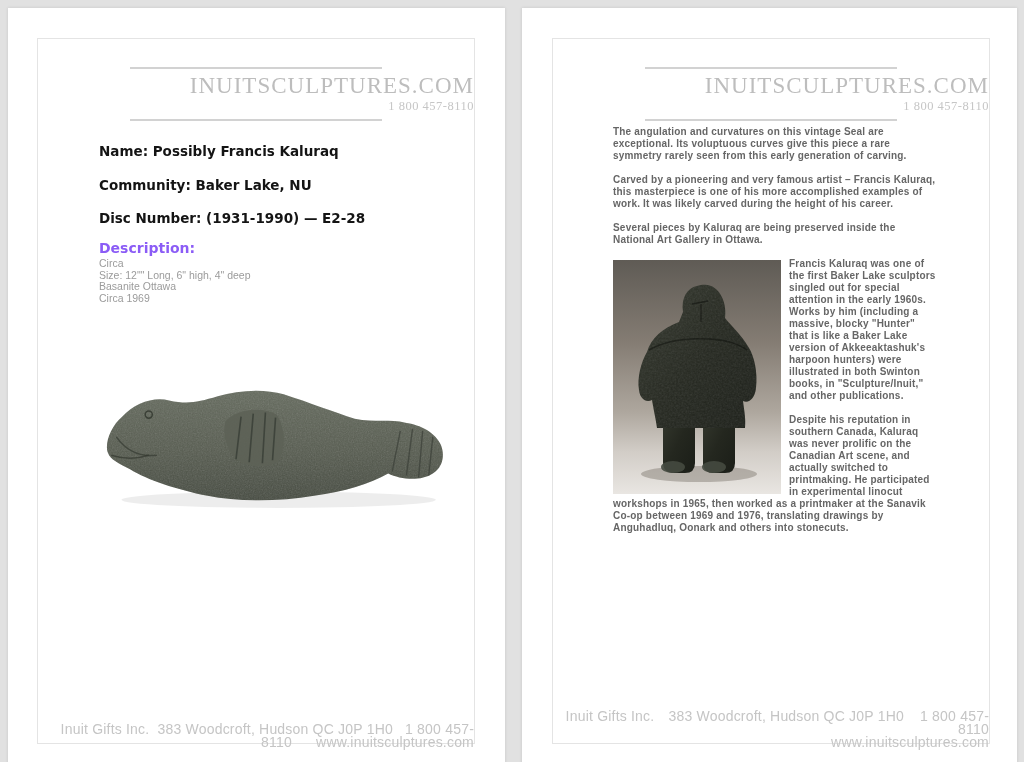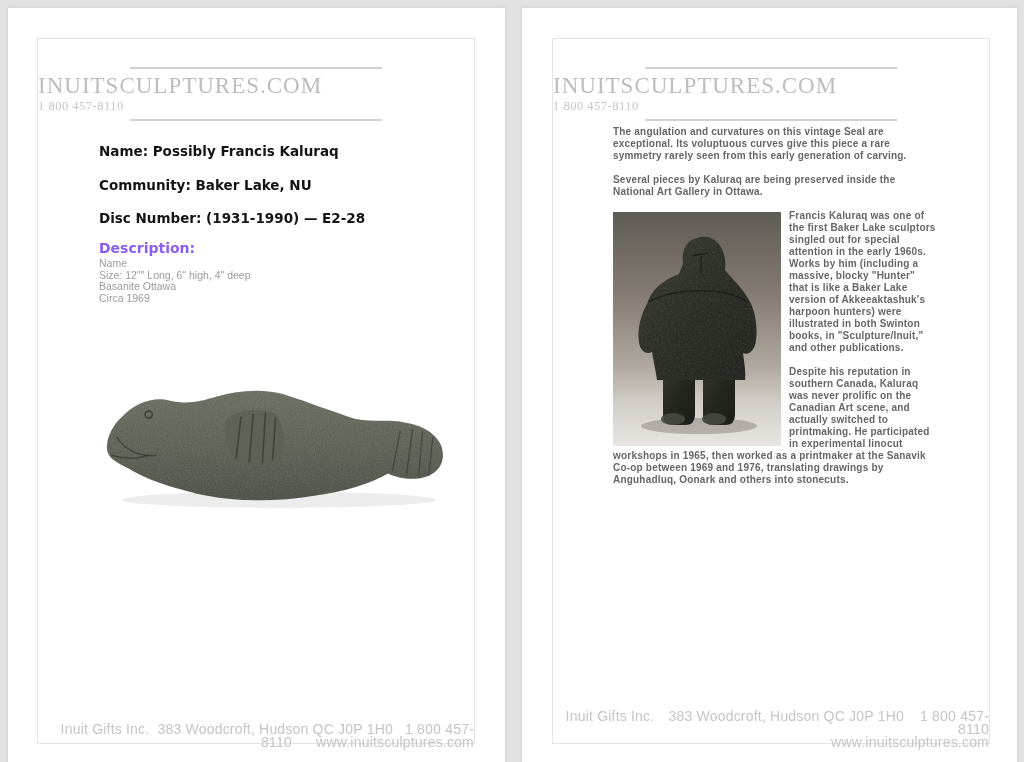--- a/index.html
+++ b/index.html
@@ -15,21 +15,21 @@
   .sheet.p1{left:8px;width:497px;}
   .sheet.p2{left:522px;width:495px;}
   .frame{
     position:absolute;top:30px;box-sizing:border-box;
     width:438px;height:706px;border:1px solid #e4e4e4;
   }
   .sheet.p1 .frame{left:29px;}
   .sheet.p2 .frame{left:30px;}
 
   
-  .logo{position:absolute;top:28px;left:0;right:0;text-align:left;}
+  .logo{position:absolute;top:28px;left:0;right:0;text-align:right;}
   .rule{width:252px;margin:0 auto;border-top:2px solid #d2d2d2;height:0;}
   .logo-title{
     margin-top:4px;
     font-family:"Liberation Serif",serif;
     font-size:23px;letter-spacing:1px;color:#bdbdbd;line-height:26px;
   }
   .logo-phone{
     font-family:"Liberation Serif",serif;
     font-size:12.5px;color:#c6c6c6;line-height:15px;margin-bottom:5px;letter-spacing:.5px;
   }
@@ -90,21 +90,21 @@
       <div class="logo-phone">1 800 457-8110</div>
       <div class="rule"></div>
     </div>
 
     <div class="field f0">Name: Possibly Francis Kaluraq</div>
     <div class="field f1">Community: Baker Lake, NU</div>
     <div class="field f2">Disc Number: (1931-1990) — E2-28</div>
 
     <div class="desc-head">Description:</div>
     <div class="desc-lines">
-      <span>Name</span>
+      <span>Circa</span>
       <span>Size: 12"" Long, 6" high, 4" deep</span>
       <span>Basanite Ottawa</span>
       <span>Circa 1969</span>
     </div>
 
 
     <svg class="seal-photo" viewBox="0 0 345 136" xmlns="http://www.w3.org/2000/svg">
       <defs>
         <linearGradient id="sealGrad" x1="0" y1="0" x2="0" y2="1">
           <stop offset="0" stop-color="#646a5d"></stop>
@@ -150,20 +150,21 @@
 
     <div class="logo">
       <div class="rule"></div>
       <div class="logo-title">INUITSCULPTURES.COM</div>
       <div class="logo-phone">1 800 457-8110</div>
       <div class="rule"></div>
     </div>
 
     <div class="body2">
       <p>The angulation and curvatures on this vintage Seal are exceptional. Its voluptuous curves give this piece a rare symmetry rarely seen from this early generation of carving.</p>
+      <p>Carved by a pioneering and very famous artist – Francis Kaluraq, this masterpiece is one of his more accomplished examples of work. It was likely carved during the height of his career.</p>
       <p>Several pieces by Kaluraq are being preserved inside the National Art Gallery in Ottawa.</p>
 
       <svg class="hunter-photo" viewBox="0 0 168 234" xmlns="http://www.w3.org/2000/svg">
         <defs>
           <linearGradient id="hbg" x1="0" y1="0" x2="0" y2="1">
             <stop offset="0" stop-color="#5f5b55"></stop>
             <stop offset="0.35" stop-color="#847c73"></stop>
             <stop offset="0.65" stop-color="#aea79e"></stop>
             <stop offset="0.82" stop-color="#d2cdc7"></stop>
             <stop offset="1" stop-color="#e9e6e2"></stop>

